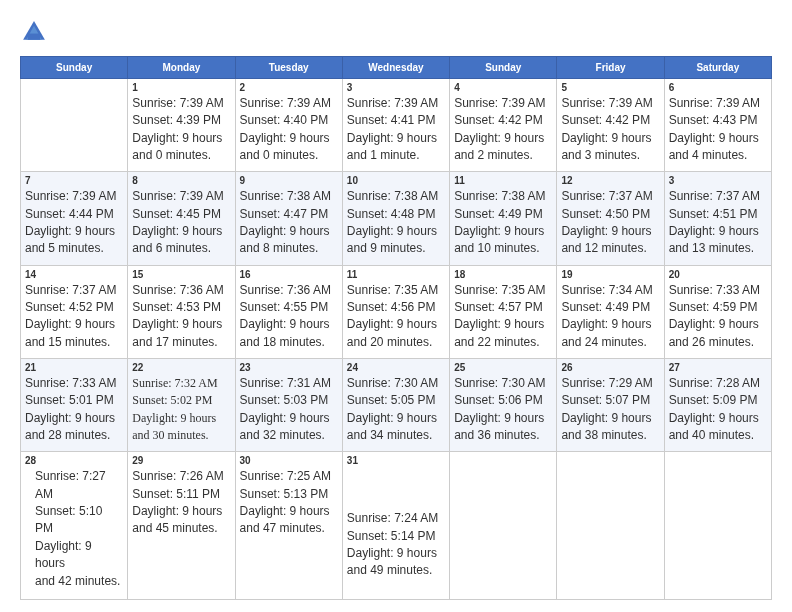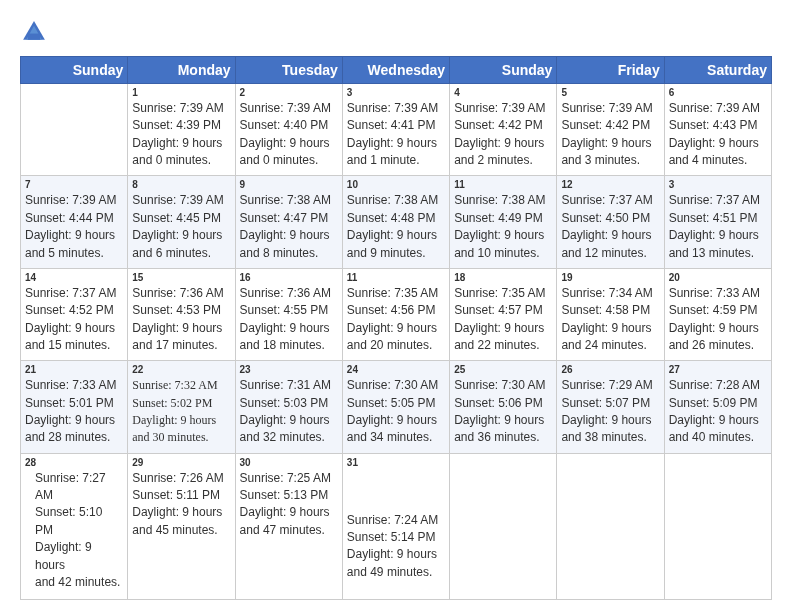--- a/index.html
+++ b/index.html
@@ -54,24 +54,24 @@
       color: #444;
     }
     table {
       width: 100%;
       border-collapse: collapse;
       flex: 1;
     }
     thead tr th {
       background-color: #4472C4;
       color: #fff;
-      font-size: 14px;
+      font-size: 10px;
       font-weight: bold;
       padding: 5px 4px;
-      text-align: right;
+      text-align: center;
       border: 1px solid #3a60a8;
     }
     tbody tr td {
       border: 1px solid #ccc;
       vertical-align: top;
       padding: 3px 4px;
       font-size: 9.2px;
       color: #333;
       width: calc(100% / 7);
       height: 82px;
@@ -257,21 +257,21 @@
           <td>
             <span class="day-num">18</span>
             <div class="day-info" style="white-space: pre-line;">Sunrise: 7:35 AM
 Sunset: 4:57 PM
 Daylight: 9 hours
 and 22 minutes.</div>
           </td>
           <td>
             <span class="day-num">19</span>
             <div class="day-info" style="white-space: pre-line;">Sunrise: 7:34 AM
-Sunset: 4:58 PM
+Sunset: 4:49 PM
 Daylight: 9 hours
 and 24 minutes.</div>
           </td>
           <td>
             <span class="day-num">20</span>
             <div class="day-info" style="white-space: pre-line;">Sunrise: 7:33 AM
 Sunset: 4:59 PM
 Daylight: 9 hours
 and 26 minutes.</div>
           </td>

